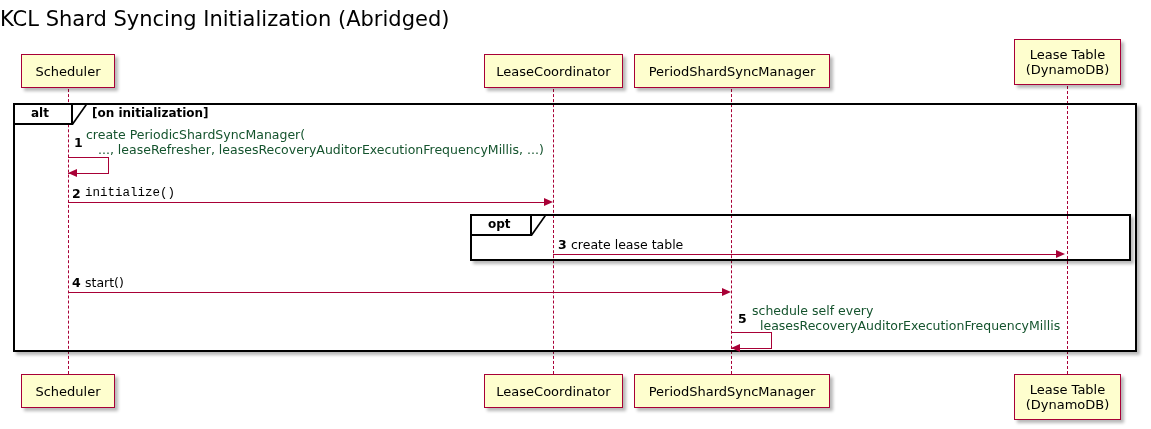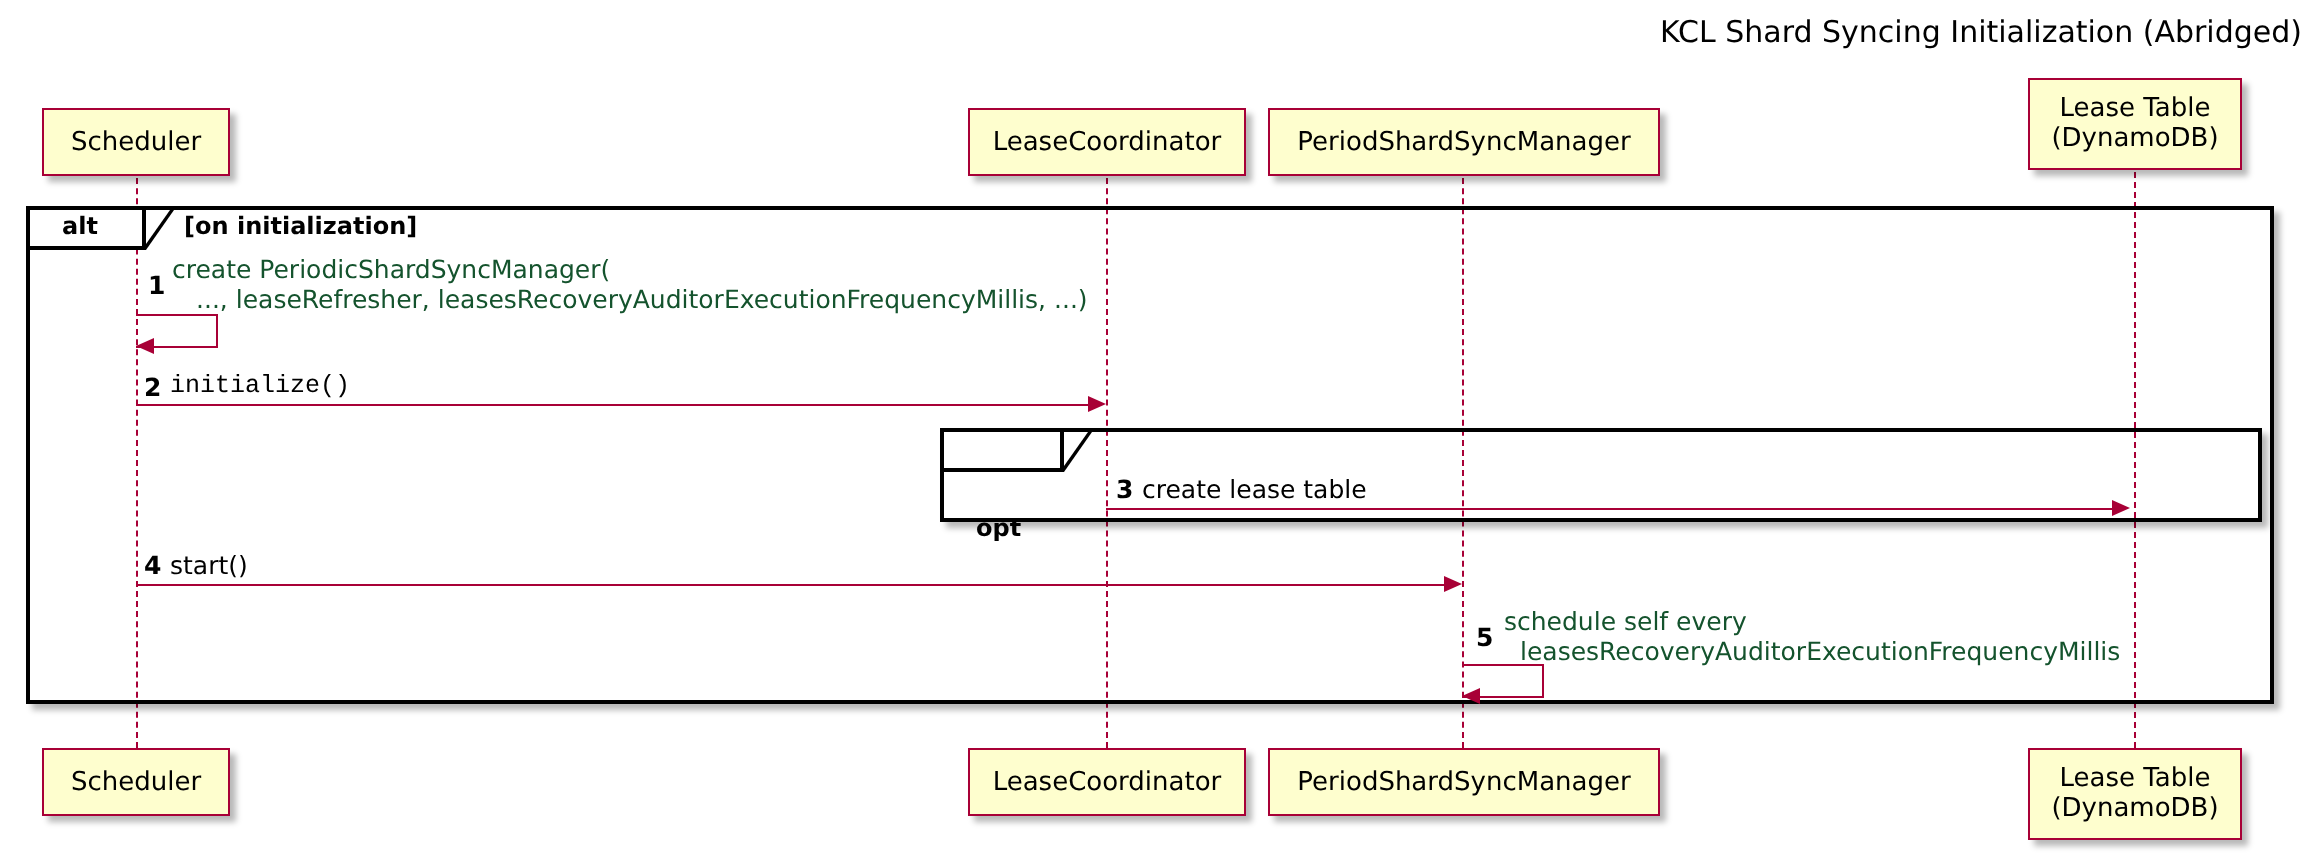--- a/index.html
+++ b/index.html
@@ -15,22 +15,22 @@
     width: 1151px;
     height: 429px;
     background: #FFFFFF;
     overflow: hidden;
   }
   .title {
     position: absolute;
     left: 0;
     top: 7px;
     width: 1151px;
-    text-align: right;
-    font-size: 15px;
+    text-align: left;
+    font-size: 21px;
     color: #000000;
     letter-spacing: 0px;
   }
   
   .participant {
     position: absolute;
     box-sizing: border-box;
     background: #FEFECE;
     border: 1.5px solid #A80036;
     box-shadow: 3px 3px 3px rgba(0,0,0,0.28);
@@ -178,21 +178,21 @@
   <div class="msg-label" style="left:85px; top:186px;font-family:Liberation Mono, monospace;"><span>initialize()</span></div>
   <div class="msg-seq" style="position:absolute; left:72px; top:186px;">2</div>
   <div class="msg-line" style="left:68px; top:202px; width:478px;"></div>
   <div class="arrow-right" style="left:544px; top:198px;"></div>
 
   <div class="fragment" style="left:470px; top:214px; width:661px; height:47px;">
     <div class="fragment-tab" style="width:60px;"></div>
     <div class="tab-corner" style="left:60px; top:0px; border-top:20px solid #000000; border-right:14px solid transparent;"></div>
     <div class="tab-corner" style="left:60px; top:0px; border-top:17px solid #FFFFFF; border-right:12px solid transparent;"></div>
   </div>
-  <div class="fragment-tab-label" style="left:488px; top:217px;margin-top:40px;">opt</div>
+  <div class="fragment-tab-label" style="left:488px; top:217px;">opt</div>
 
   <div class="msg-label" style="left:571px; top:237px;"><span>create lease table</span></div>
   <div class="msg-seq" style="position:absolute; left:558px; top:237px;">3</div>
   <div class="msg-line" style="left:553px; top:254px; width:505px;"></div>
   <div class="arrow-right" style="left:1056px; top:250px;"></div>
 
   <div class="msg-label" style="left:85px; top:275px;"><span>start()</span></div>
   <div class="msg-seq" style="position:absolute; left:72px; top:275px;">4</div>
   <div class="msg-line" style="left:68px; top:292px; width:656px;"></div>
   <div class="arrow-right" style="left:722px; top:288px;"></div>

